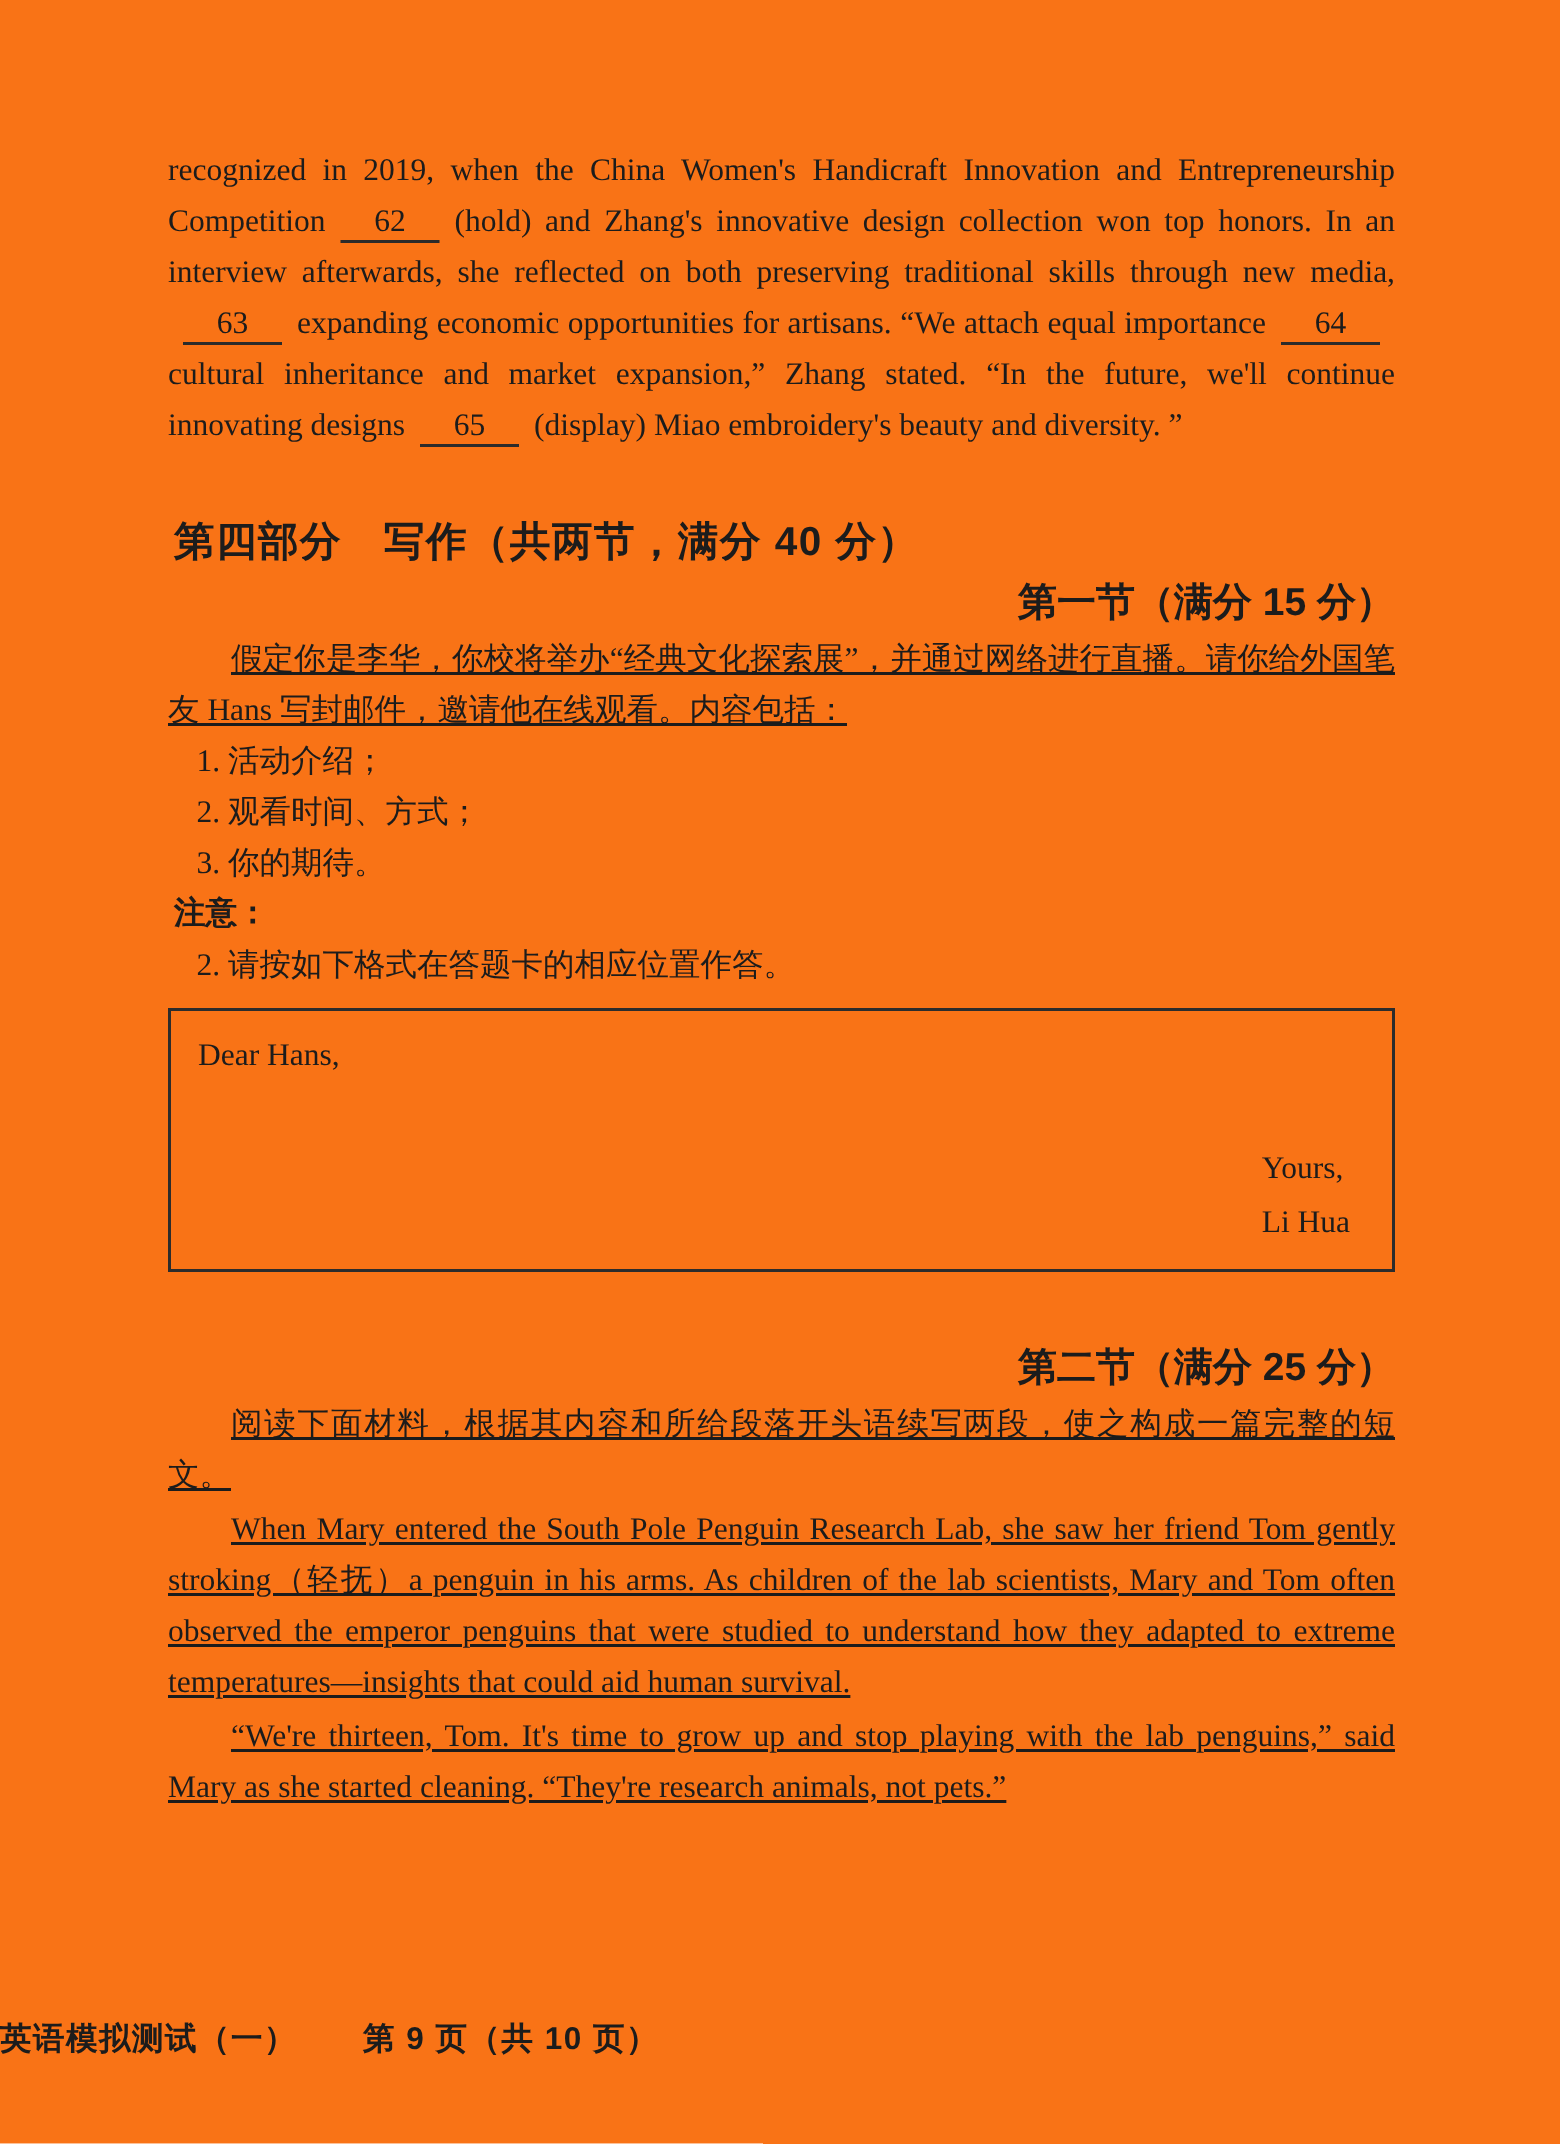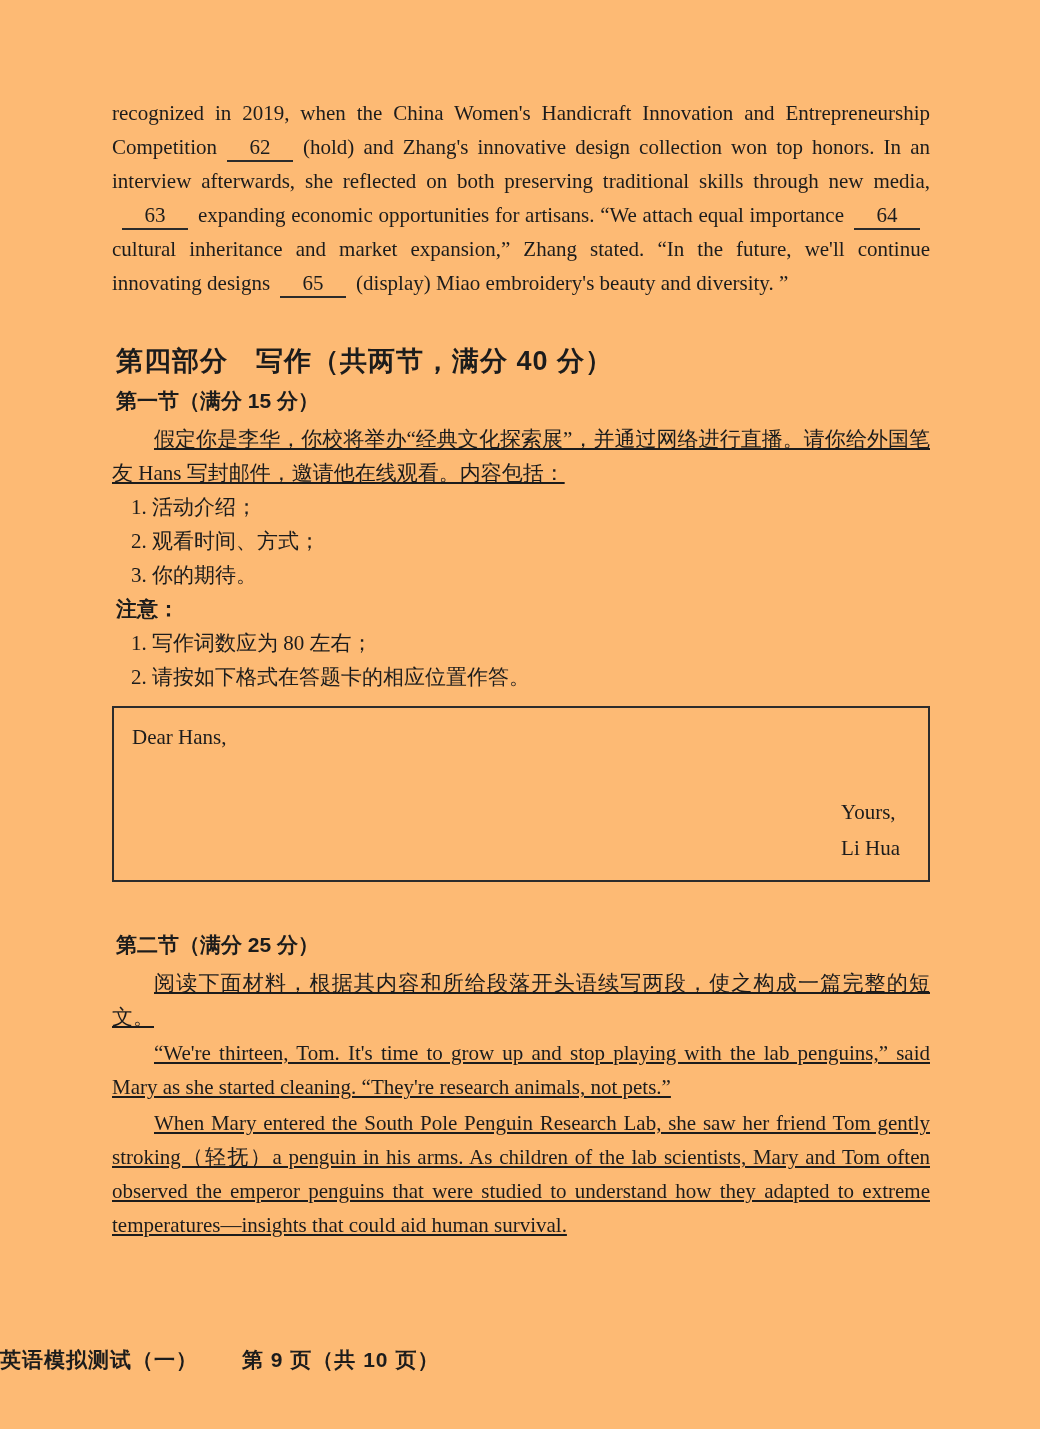--- a/index.html
+++ b/index.html
@@ -5,21 +5,21 @@
   html, body {
     margin: 0;
     padding: 0;
     background: #ffffff;
   }
   .page {
     position: relative;
     width: 1040px;
     height: 1429px;
     box-sizing: border-box;
-    background: #fdba74;
+    background: #f97316;
     color: #1c1c1c;
     font-family: "Liberation Serif", "DejaVu Serif", serif;
     font-size: 21px;
     line-height: 34px;
     padding: 96px 110px 0 112px;
     overflow: hidden;
   }
   p { margin: 0; }
   .justify { text-align: justify; }
   .indent { text-indent: 2em; text-decoration: underline; }
@@ -38,21 +38,22 @@
     margin: 44px 0 0 4px;
     font-family: "Liberation Sans", "DejaVu Sans", sans-serif;
     font-weight: bold;
     font-size: 27px;
     letter-spacing: 1px;
   }
   .h-section {
     margin: 6px 0 0 4px;
     font-family: "Liberation Sans", "DejaVu Sans", sans-serif;
     font-weight: bold;
-    font-size: 21px;
+    font-size: 26px;
+    text-align: right;
   }
   .intro { margin-top: 4px; }
 
   .list-item {
     margin-left: 19px;
   }
   .note-label {
     margin-left: 4px;
     font-family: "Liberation Sans", "DejaVu Sans", sans-serif;
     font-weight: bold;
@@ -103,35 +104,34 @@
 
   <p class="h-section">第一节（满分 15 分）</p>
 
   <p class="justify indent intro">假定你是李华，你校将举办“经典文化探索展”，并通过网络进行直播。请你给外国笔友 Hans 写封邮件，邀请他在线观看。内容包括：</p>
 
   <div class="list-item">1.  活动介绍；</div>
   <div class="list-item">2.  观看时间、方式；</div>
   <div class="list-item">3.  你的期待。</div>
 
   <div class="note-label">注意：</div>
-  <div class="list-item">1.  写作词数应为 80 左右；</div>
   <div class="list-item">2.  请按如下格式在答题卡的相应位置作答。</div>
 
   <div class="letter-box">
     <div>Dear Hans,</div>
     <div class="letter-spacer"></div>
     <div class="letter-close">
       <div>Yours,</div>
       <div>Li Hua</div>
     </div>
   </div>
 
   <p class="h-section section2">第二节（满分 25 分）</p>
 
   <p class="justify indent intro">阅读下面材料，根据其内容和所给段落开头语续写两段，使之构成一篇完整的短文。</p>
 
+  <p class="justify indent" style="margin-top: 2px;">When Mary entered the South Pole Penguin Research Lab, she saw her friend Tom gently stroking（轻抚）a penguin in his arms. As children of the lab scientists, Mary and Tom often observed the emperor penguins that were studied to understand how they adapted to extreme temperatures—insights that could aid human survival.</p>
+
   <p class="justify indent" style="margin-top: 2px;">“We're thirteen, Tom. It's time to grow up and stop playing with the lab penguins,” said Mary as she started cleaning. “They're research animals, not pets.”</p>
-
-  <p class="justify indent" style="margin-top: 2px;">When Mary entered the South Pole Penguin Research Lab, she saw her friend Tom gently stroking（轻抚）a penguin in his arms. As children of the lab scientists, Mary and Tom often observed the emperor penguins that were studied to understand how they adapted to extreme temperatures—insights that could aid human survival.</p>
 
   <div class="footer">英语模拟测试（一）　　第 9 页（共 10 页）</div>
 
 </div>
 
 </body></html>

